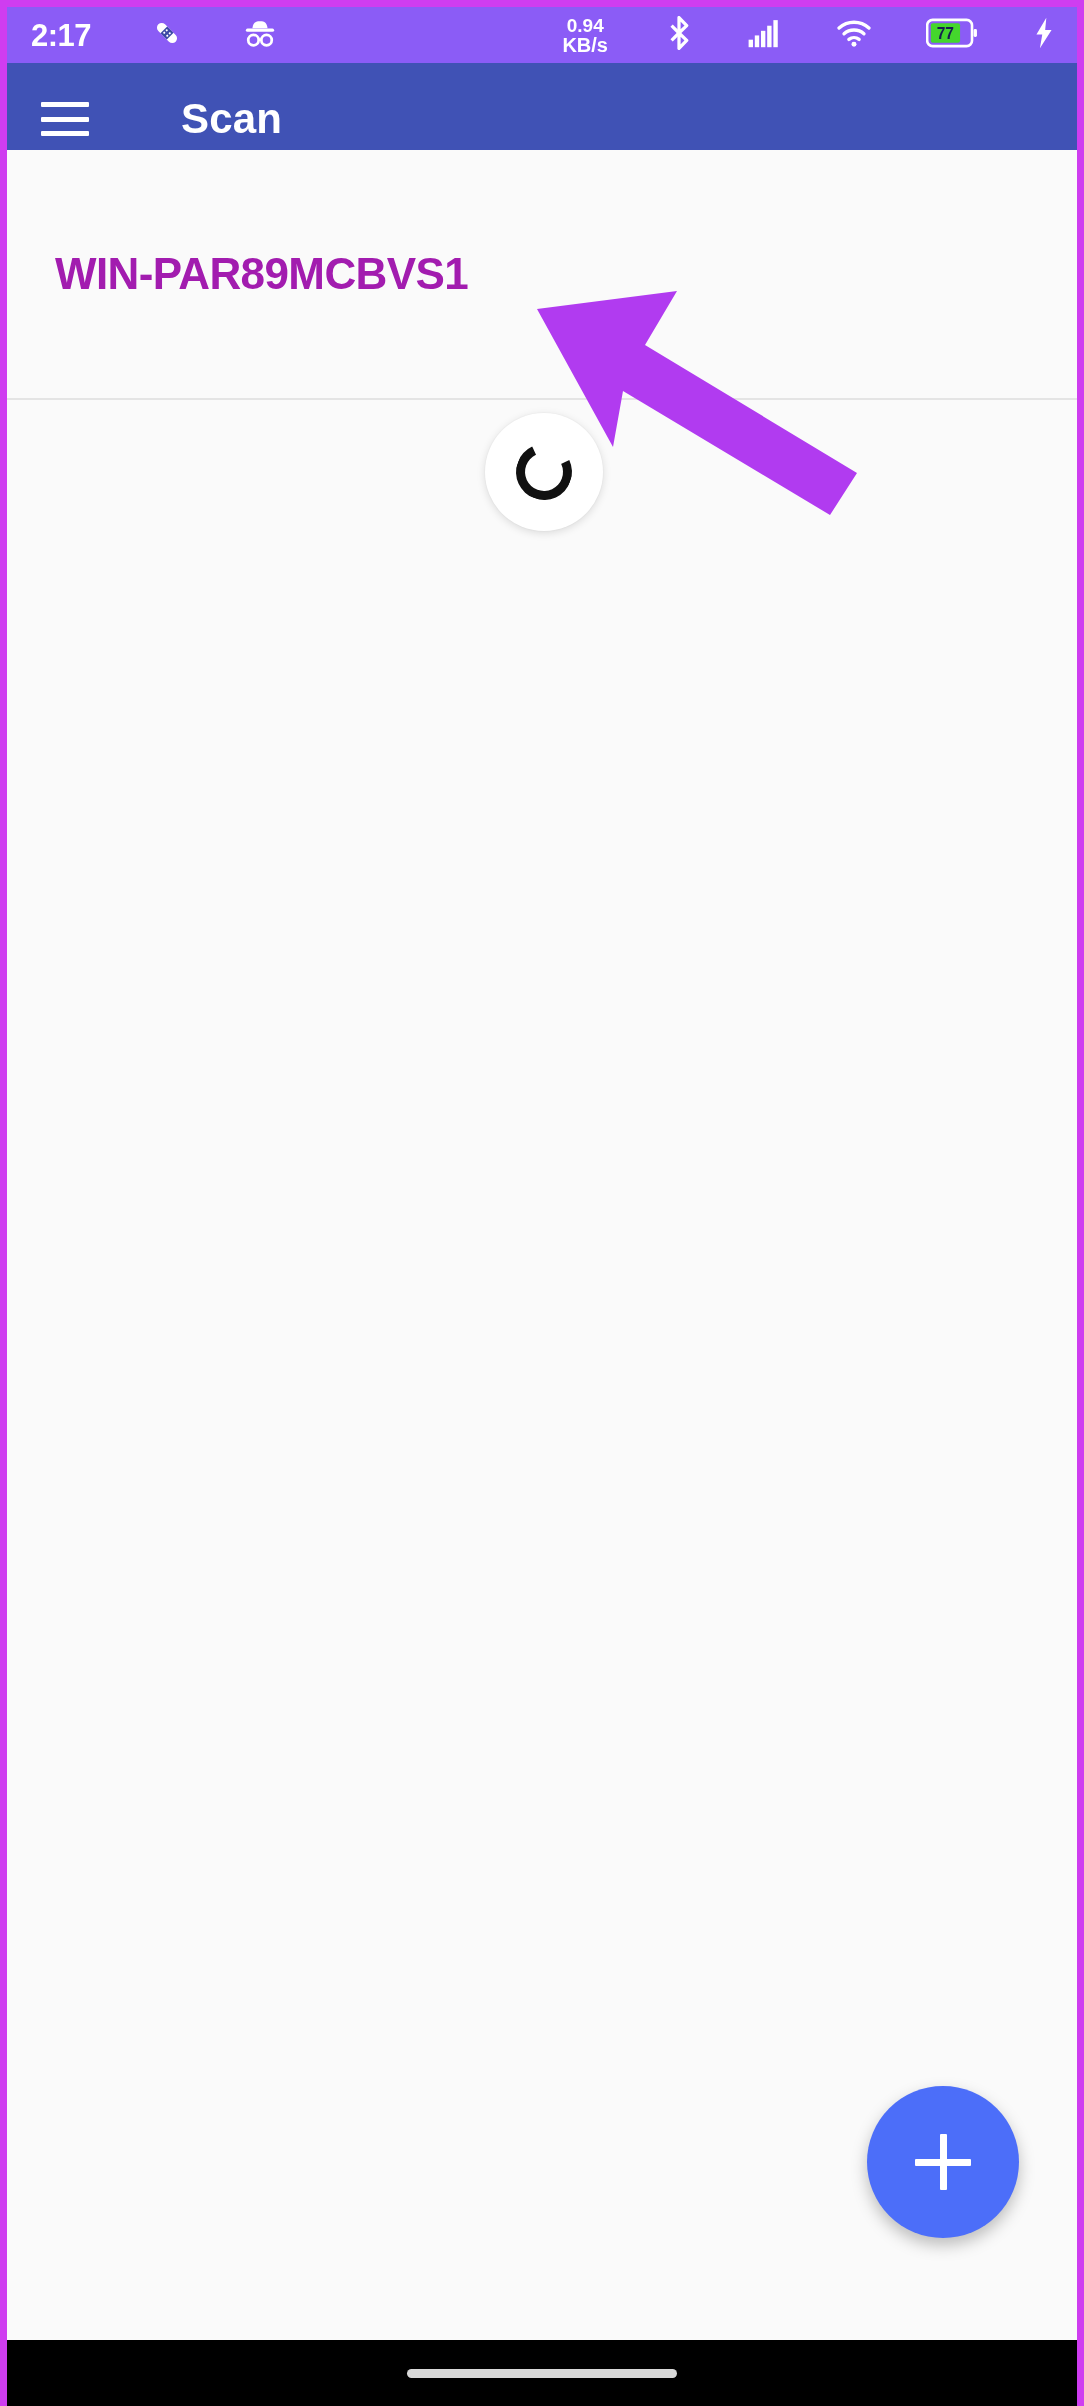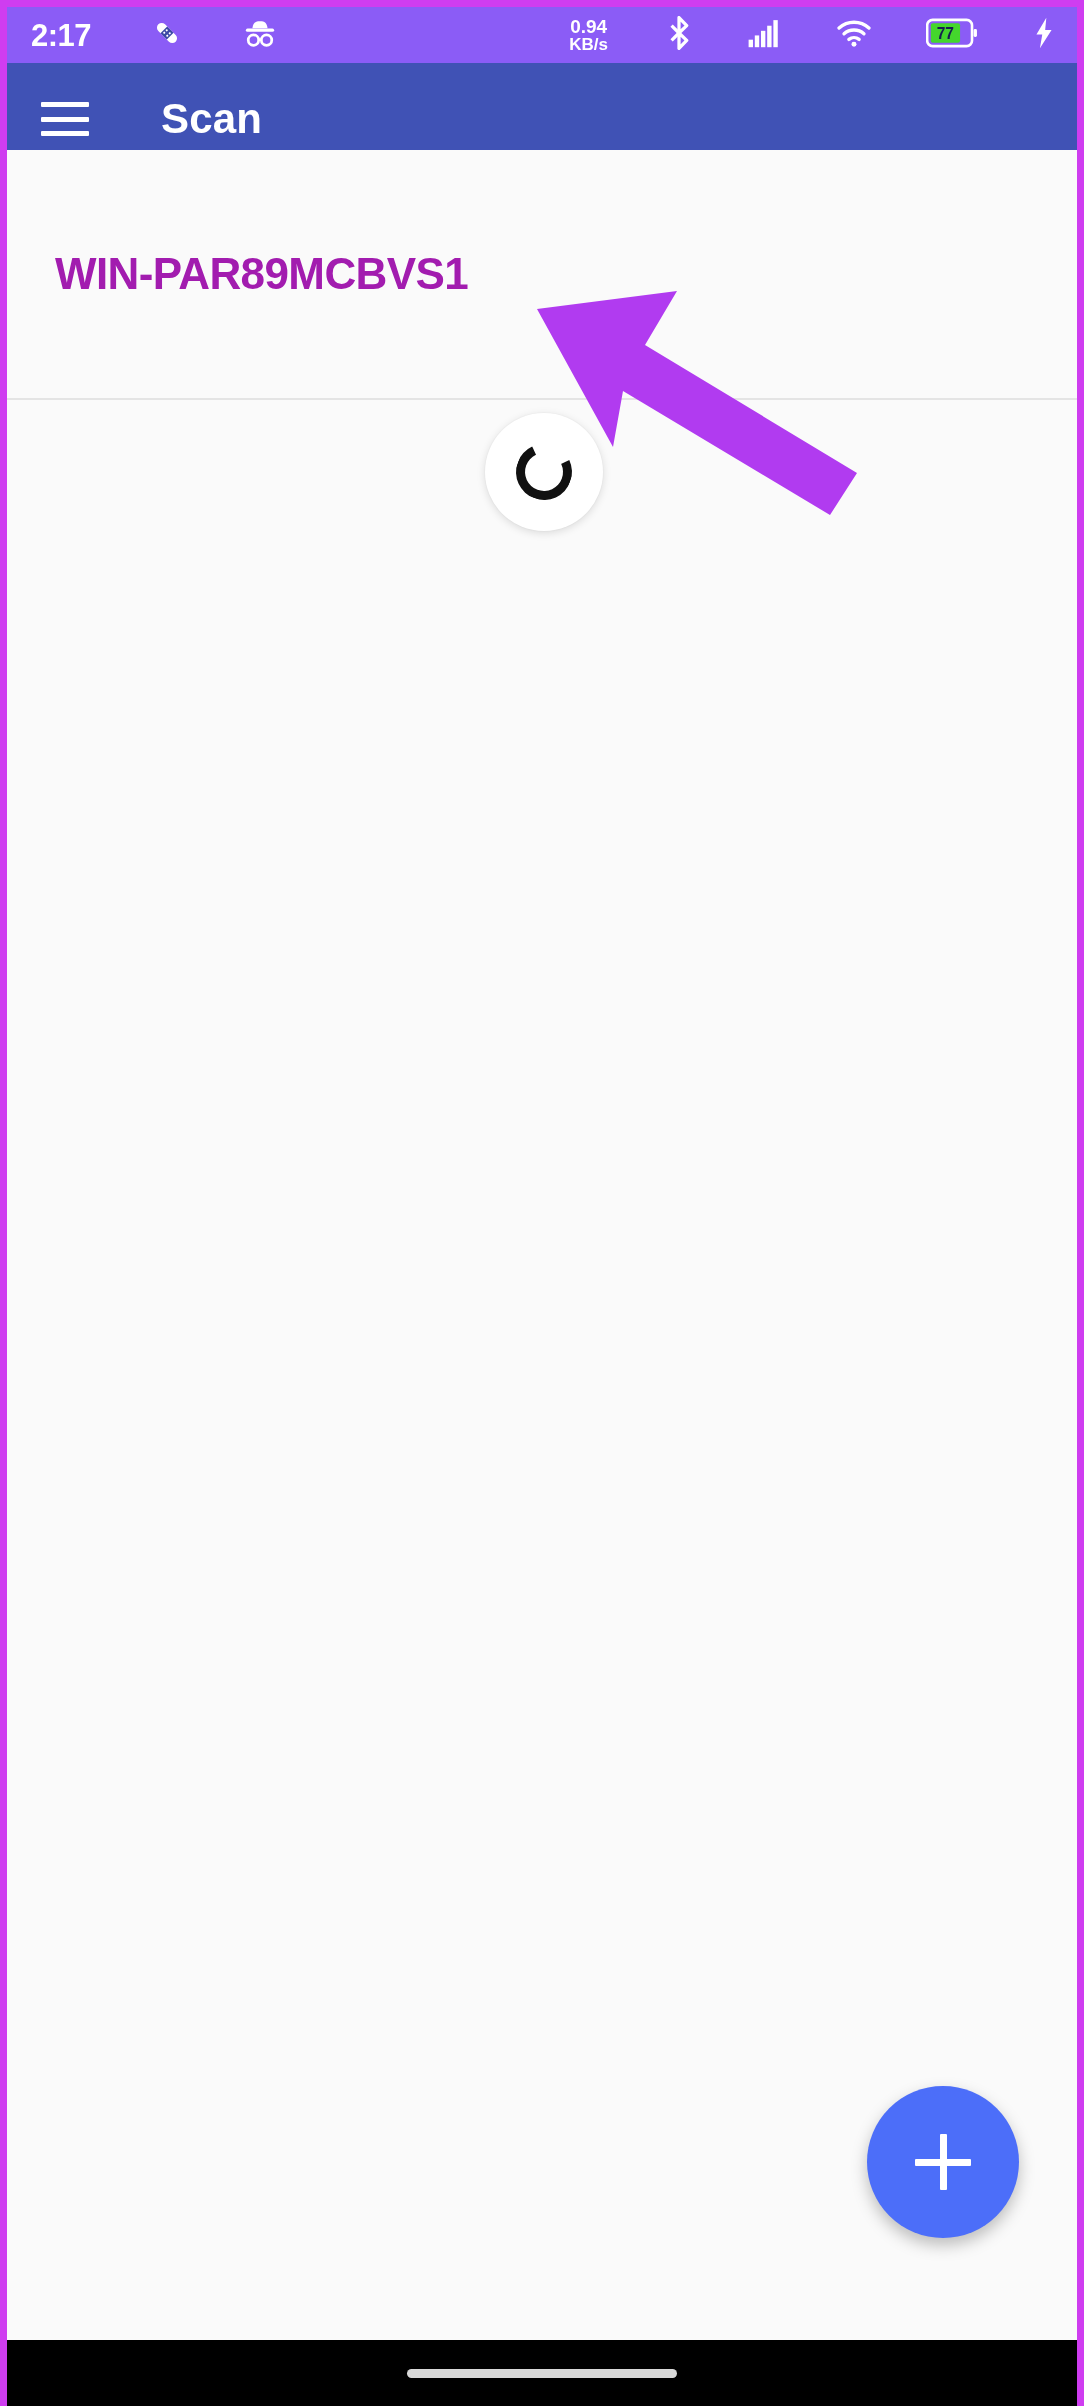--- a/index.html
+++ b/index.html
@@ -81,33 +81,34 @@
   .netspeed {
     display: flex;
     flex-direction: column;
     align-items: center;
     justify-content: center;
     line-height: 1.0;
     font-weight: bold;
     margin-right: 2px;
   }
   .netspeed .ns-val { font-size: 19px; }
-  .netspeed .ns-unit { font-size: 17px; }
+  .netspeed .ns-unit { font-size: 20px; }
 
   
   .app-bar {
     position: absolute;
     left: 0; top: 56px;
     width: 1070px;
     height: 112px;
     background: #4052b5;
     display: flex;
     align-items: center;
     padding-left: 34px;
     box-sizing: border-box;
+    gap: 20px;
   }
   .hamburger {
     width: 48px;
     height: 34px;
     display: flex;
     flex-direction: column;
     justify-content: space-between;
     cursor: pointer;
   }
   .hamburger span {

